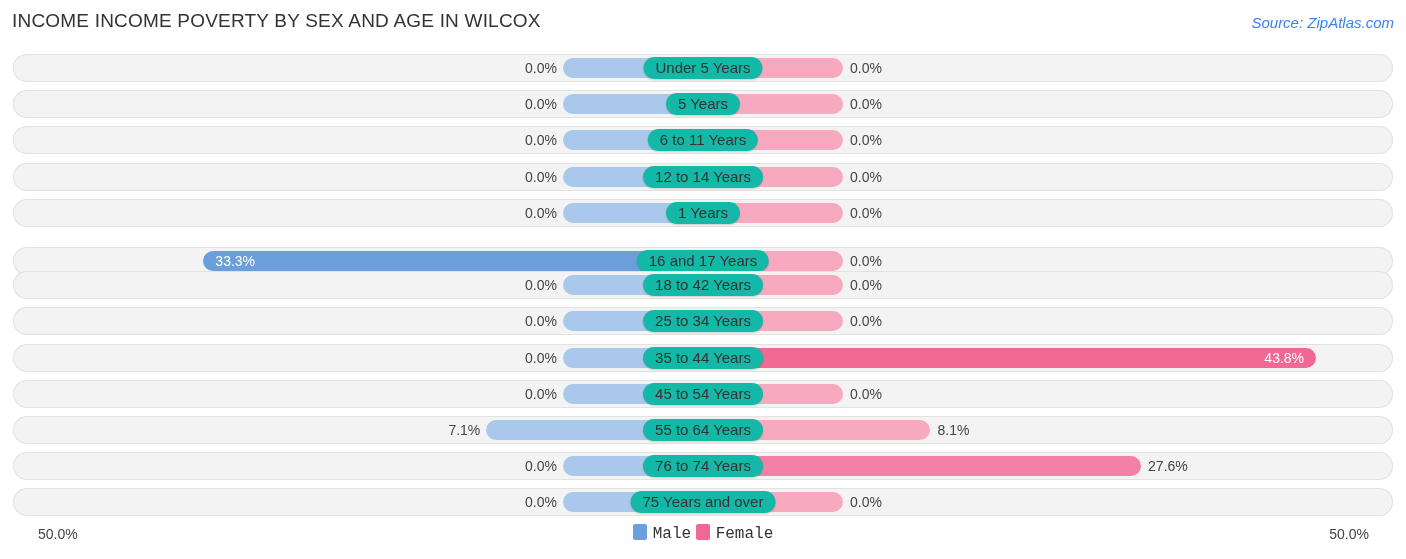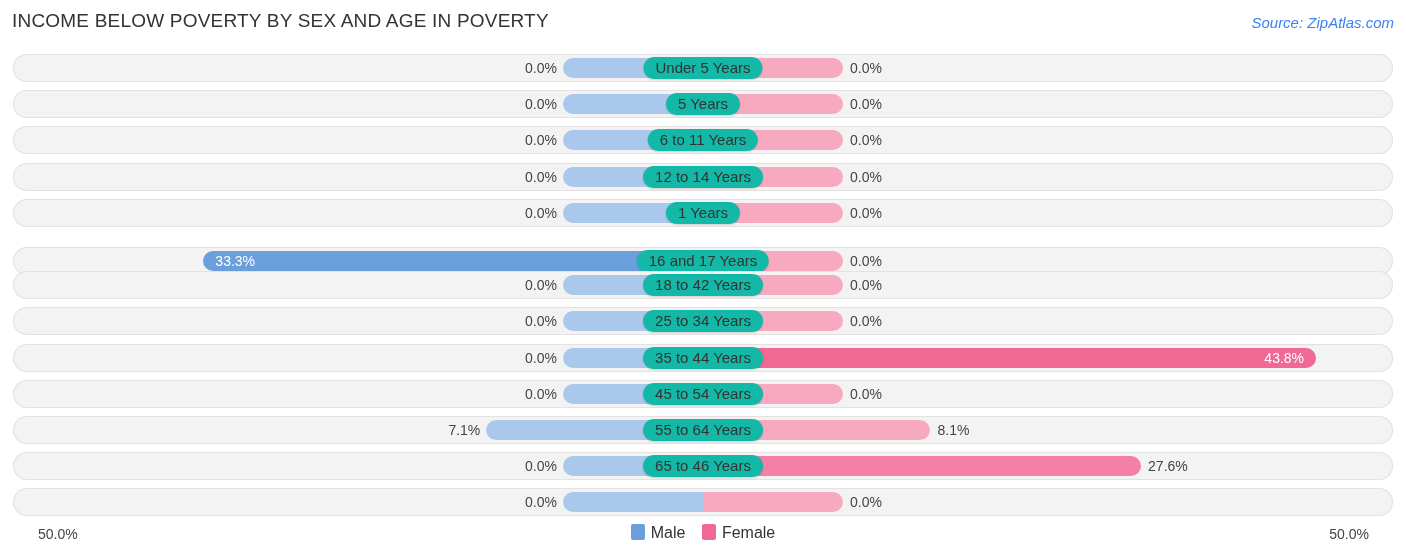--- a/index.html
+++ b/index.html
@@ -9,26 +9,26 @@
   .row{position:absolute;left:13px;width:1380px;height:28px;border-radius:14px;background:#f3f3f3;box-shadow:inset 0 0 0 1px #e2e2e2;}
   .bar{position:absolute;height:20px;top:4px;}
   .bar.m{border-radius:10px 0 0 10px;}
   .bar.f{border-radius:0 10px 10px 0;}
   .lbl{position:absolute;top:3px;height:22px;line-height:22px;padding:0 12px;background:#14b8a6;border-radius:11px;font-size:15px;color:#333;white-space:nowrap;transform:translateX(-50%);box-shadow:0 1px 2px rgba(0,0,0,0.15);}
   .val{position:absolute;top:0;height:28px;line-height:28px;font-size:14px;color:#444;text-align:center;}
   .val.in{color:#fff;}
   .axis{position:absolute;top:526px;font-size:14px;color:#444;}
   .legend{position:absolute;top:524px;left:0;width:1406px;text-align:center;font-size:16px;color:#333;}
   .legend span.sw{display:inline-block;width:14px;height:16px;border-radius:2px;vertical-align:-2px;margin-right:6px;}
-  .legend .item{display:inline-block;margin:0 6px;}
+  .legend .item{display:inline-block;margin:0 0;font-family:Liberation Mono, monospace;}
 </style>
 </head>
 <body>
 
-<div class="title">INCOME BELOW POVERTY BY SEX AND AGE IN POVERTY</div>
+<div class="title">INCOME INCOME POVERTY BY SEX AND AGE IN WILCOX</div>
 <div class="source">Source: ZipAtlas.com</div>
 
 <div id="rows">
     <div class="row" style="top: 54px;">
       <div class="bar m" style="left: 550px; width: 140px; background: rgb(169, 200, 236);"></div>
       <div class="bar f" style="left: 690px; width: 140px; background: rgb(247, 169, 192);"></div>
       <div class="val" style="right: 836px;">0.0%</div>
       <div class="val" style="left: 837px;">0.0%</div>
       <div class="lbl" style="left: 690px;">Under 5 Years</div>
     </div>
@@ -100,27 +100,28 @@
       <div class="bar f" style="left: 690px; width: 227.48px; background: rgb(247, 169, 192);"></div>
       <div class="val" style="right: 912.68px;">7.1%</div>
       <div class="val" style="left: 924.48px;">8.1%</div>
       <div class="lbl" style="left: 690px;">55 to 64 Years</div>
     </div>
     <div class="row" style="top: 452.2px;">
       <div class="bar m" style="left: 550px; width: 140px; background: rgb(169, 200, 236);"></div>
       <div class="bar f" style="left: 690px; width: 438.08px; background: rgb(245, 128, 165);"></div>
       <div class="val" style="right: 836px;">0.0%</div>
       <div class="val" style="left: 1135.08px;">27.6%</div>
-      <div class="lbl" style="left: 690px;">65 to 46 Years</div>
+      <div class="lbl" style="left: 690px;">76 to 74 Years</div>
     </div>
     <div class="row" style="top: 488.4px;">
       <div class="bar m" style="left: 550px; width: 140px; background: rgb(169, 200, 236);"></div>
       <div class="bar f" style="left: 690px; width: 140px; background: rgb(247, 169, 192);"></div>
       <div class="val" style="right: 836px;">0.0%</div>
       <div class="val" style="left: 837px;">0.0%</div>
+      <div class="lbl" style="left: 690px;">75 Years and over</div>
     </div>
   </div>
 
 <div class="axis" style="left:38px">50.0%</div>
 <div class="axis" style="right:37px">50.0%</div>
 
 <div class="legend">
   <span class="item"><span class="sw" style="background:#6a9fdb"></span><span>Male</span></span>
   <span class="item"><span class="sw" style="background:#f06894"></span><span>Female</span></span>
 </div>

